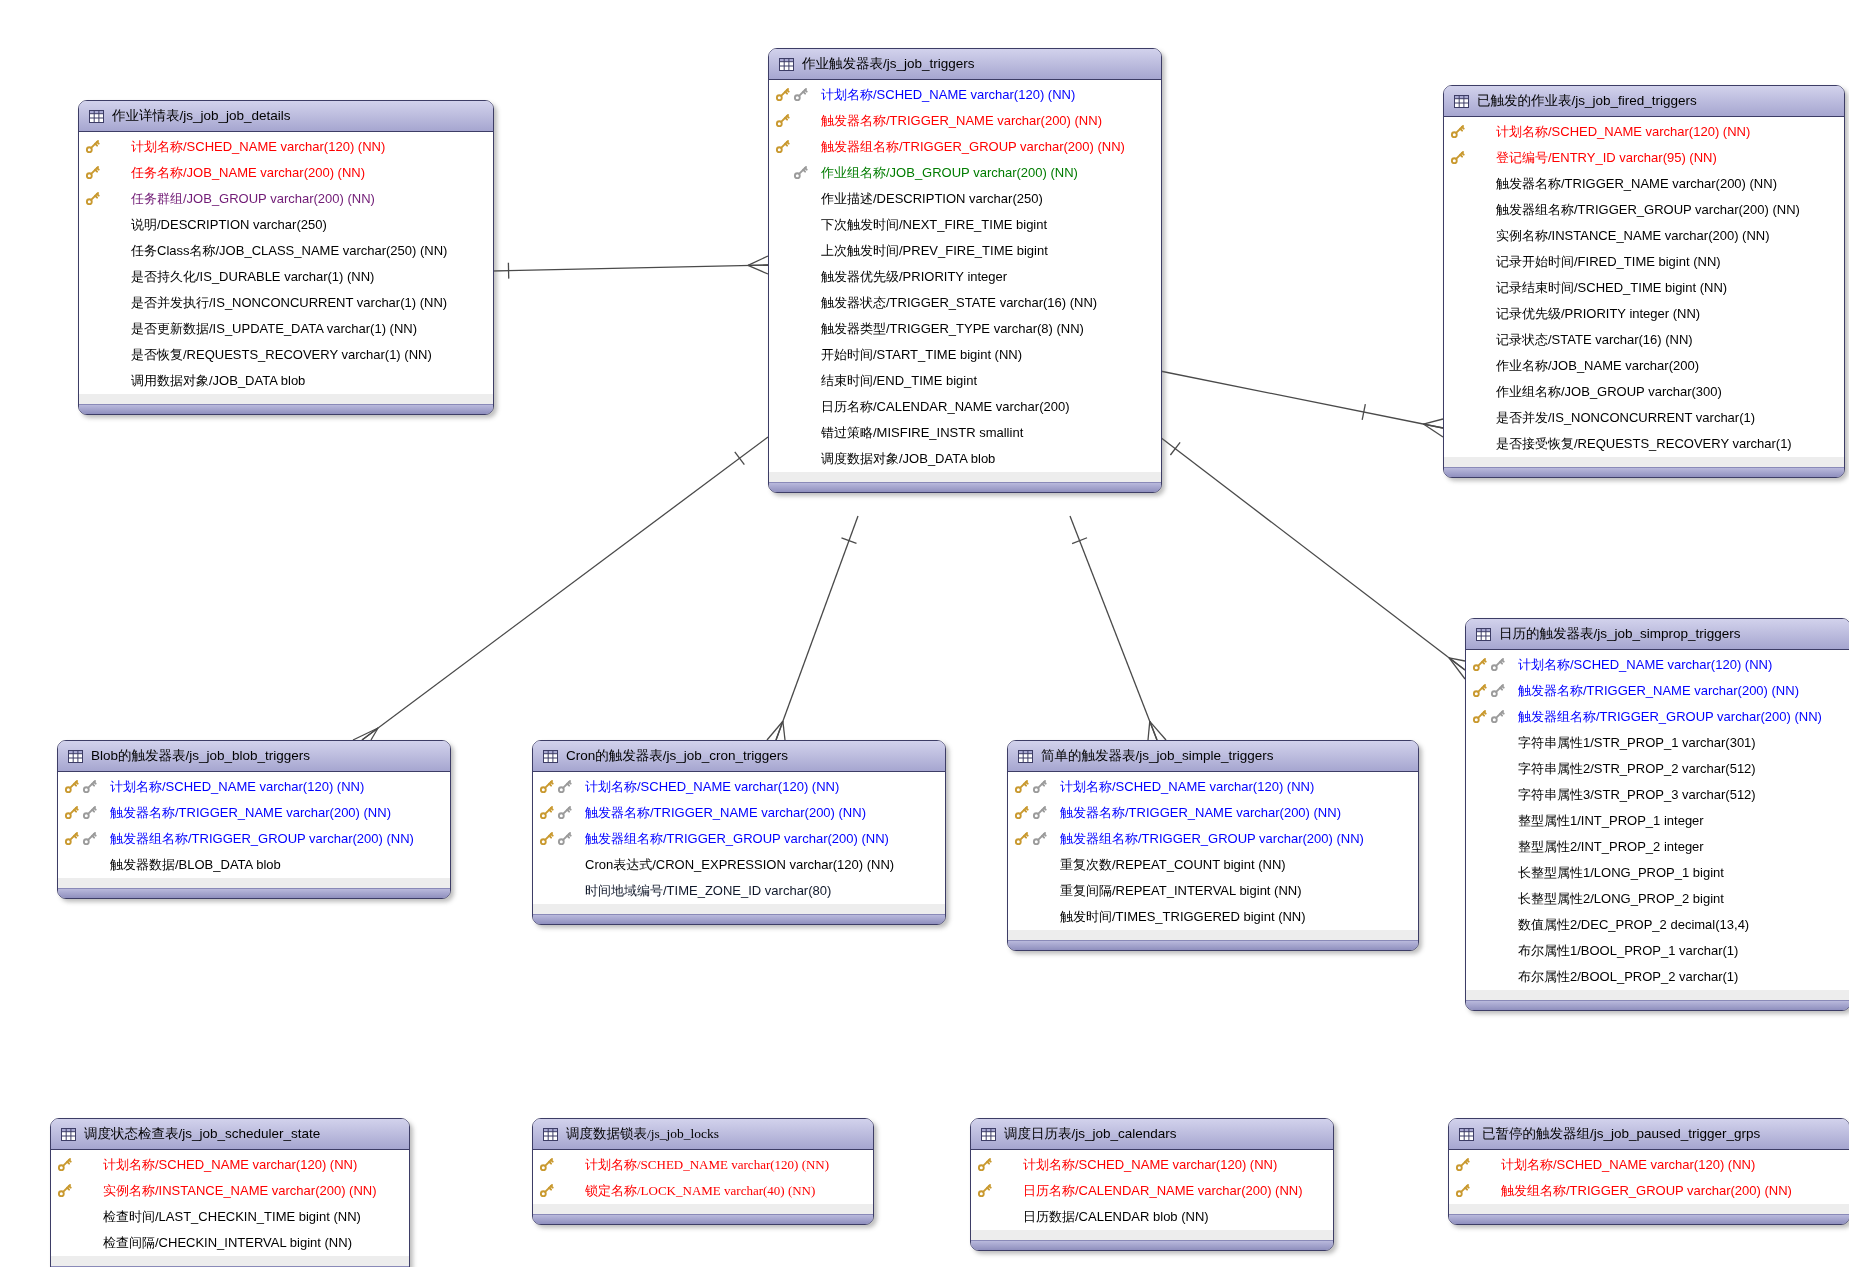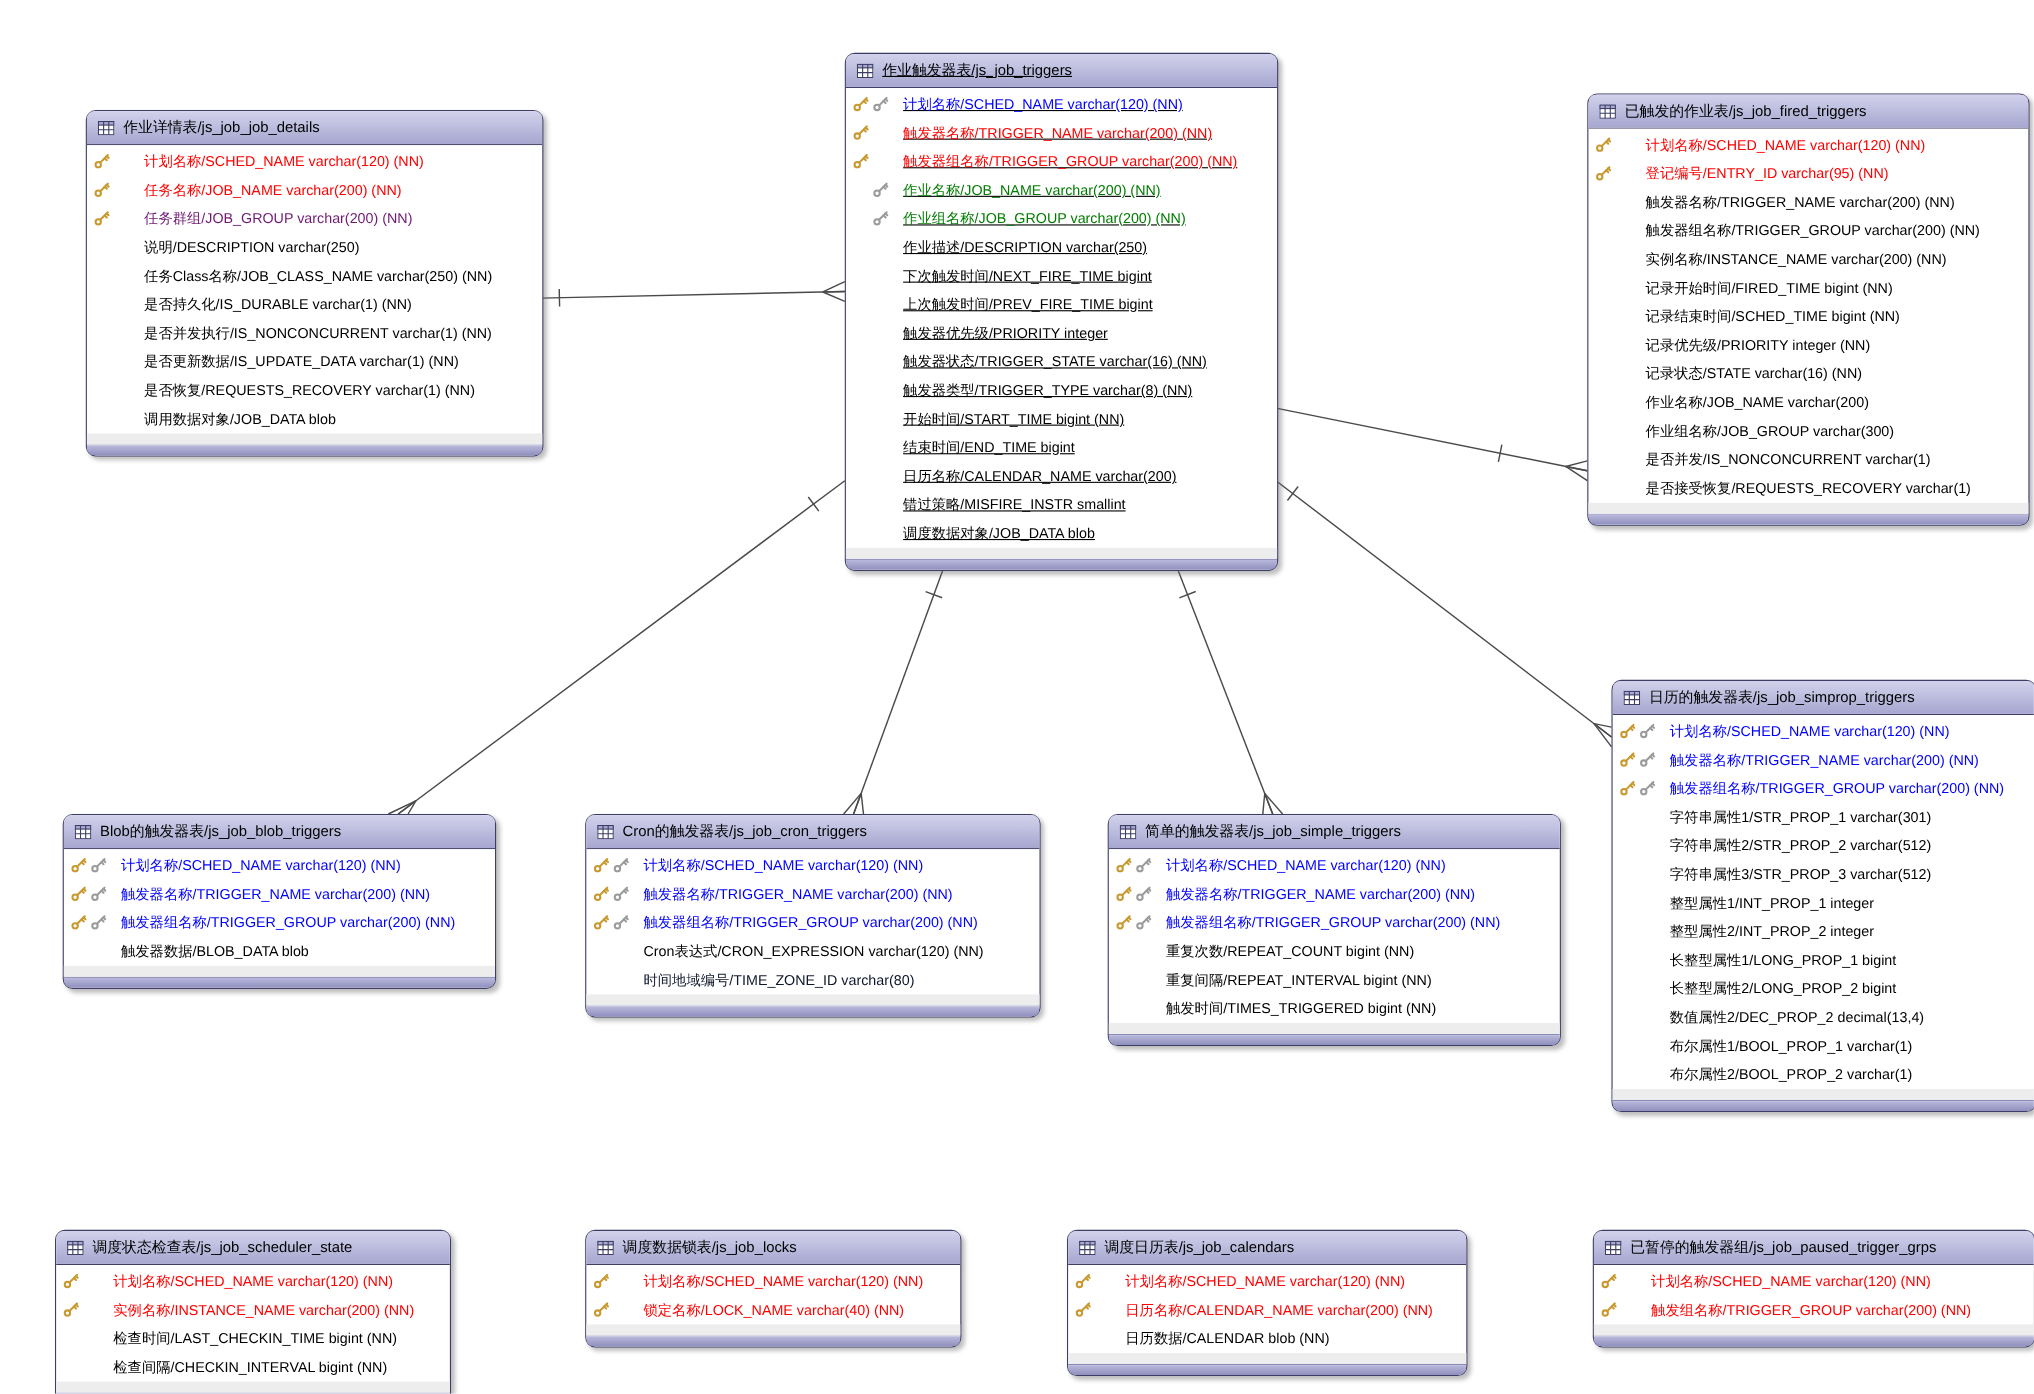--- a/index.html
+++ b/index.html
@@ -131,21 +131,21 @@
         <div class="row">
           <span class="flabel" style="color:#000000">是否恢复/REQUESTS_RECOVERY varchar(1) (NN)</span>
         </div>
         <div class="row">
           <span class="flabel" style="color:#000000">调用数据对象/JOB_DATA blob</span>
         </div>
       </div>
       <div class="tfoot-gray"></div>
       <div class="tfoot-bar"></div>
     </div>
-    <div class="table" style="left: 768px; top: 48px; width: 392px; text-decoration: underline;">
+    <div class="table" style="left: 768px; top: 48px; width: 392px;">
       <div class="thead">
         <span class="ticon"><svg width="15" height="13" viewBox="0 0 15 13">
             <rect x="0.5" y="0.5" width="14" height="12" fill="#ffffff" stroke="#3d3d66"></rect>
             <rect x="0.5" y="0.5" width="14" height="3.2" fill="#a9a9d2" stroke="#3d3d66"></rect>
             <line x1="5.2" y1="0.5" x2="5.2" y2="12.5" stroke="#3d3d66"></line>
             <line x1="9.9" y1="0.5" x2="9.9" y2="12.5" stroke="#3d3d66"></line>
             <line x1="0.5" y1="8" x2="14.5" y2="8" stroke="#3d3d66"></line>
           </svg></span>
         <span class="ttitle">作业触发器表/js_job_triggers</span>
       </div>
@@ -193,31 +193,20 @@
         </div>
         <div class="row">
           <span class="k2"><svg width="15" height="15" viewBox="0 0 16 16">
               <g fill="none" stroke="#9b9b9b" stroke-width="2" stroke-linecap="round">
                 <circle cx="4.6" cy="11.4" r="2.6"></circle>
                 <path d="M6.8 9.2 L13.9 2.1"></path>
                 <path d="M10.9 5.1 L12.9 7.1"></path>
                 <path d="M12.8 3.2 L14.6 5"></path>
               </g>
             </svg></span>
-          <span class="flabel" style="color:#007c00">作业名称/JOB_NAME varchar(200) (NN)</span>
-        </div>
-        <div class="row">
-          <span class="k2"><svg width="15" height="15" viewBox="0 0 16 16">
-              <g fill="none" stroke="#9b9b9b" stroke-width="2" stroke-linecap="round">
-                <circle cx="4.6" cy="11.4" r="2.6"></circle>
-                <path d="M6.8 9.2 L13.9 2.1"></path>
-                <path d="M10.9 5.1 L12.9 7.1"></path>
-                <path d="M12.8 3.2 L14.6 5"></path>
-              </g>
-            </svg></span>
           <span class="flabel" style="color:#007c00">作业组名称/JOB_GROUP varchar(200) (NN)</span>
         </div>
         <div class="row">
           <span class="flabel" style="color:#000000">作业描述/DESCRIPTION varchar(250)</span>
         </div>
         <div class="row">
           <span class="flabel" style="color:#000000">下次触发时间/NEXT_FIRE_TIME bigint</span>
         </div>
         <div class="row">
           <span class="flabel" style="color:#000000">上次触发时间/PREV_FIRE_TIME bigint</span>
@@ -698,21 +687,21 @@
         <div class="row">
           <span class="flabel" style="color:#000000">检查时间/LAST_CHECKIN_TIME bigint (NN)</span>
         </div>
         <div class="row">
           <span class="flabel" style="color:#000000">检查间隔/CHECKIN_INTERVAL bigint (NN)</span>
         </div>
       </div>
       <div class="tfoot-gray"></div>
       <div class="tfoot-bar"></div>
     </div>
-    <div class="table" style="left: 532px; top: 1118px; width: 340px;">
+    <div class="table" style="left: 532px; top: 1118px; width: 340px; font-family: Liberation Serif, serif;">
       <div class="thead">
         <span class="ticon"><svg width="15" height="13" viewBox="0 0 15 13">
             <rect x="0.5" y="0.5" width="14" height="12" fill="#ffffff" stroke="#3d3d66"></rect>
             <rect x="0.5" y="0.5" width="14" height="3.2" fill="#a9a9d2" stroke="#3d3d66"></rect>
             <line x1="5.2" y1="0.5" x2="5.2" y2="12.5" stroke="#3d3d66"></line>
             <line x1="9.9" y1="0.5" x2="9.9" y2="12.5" stroke="#3d3d66"></line>
             <line x1="0.5" y1="8" x2="14.5" y2="8" stroke="#3d3d66"></line>
           </svg></span>
         <span class="ttitle">调度数据锁表/js_job_locks</span>
       </div>

